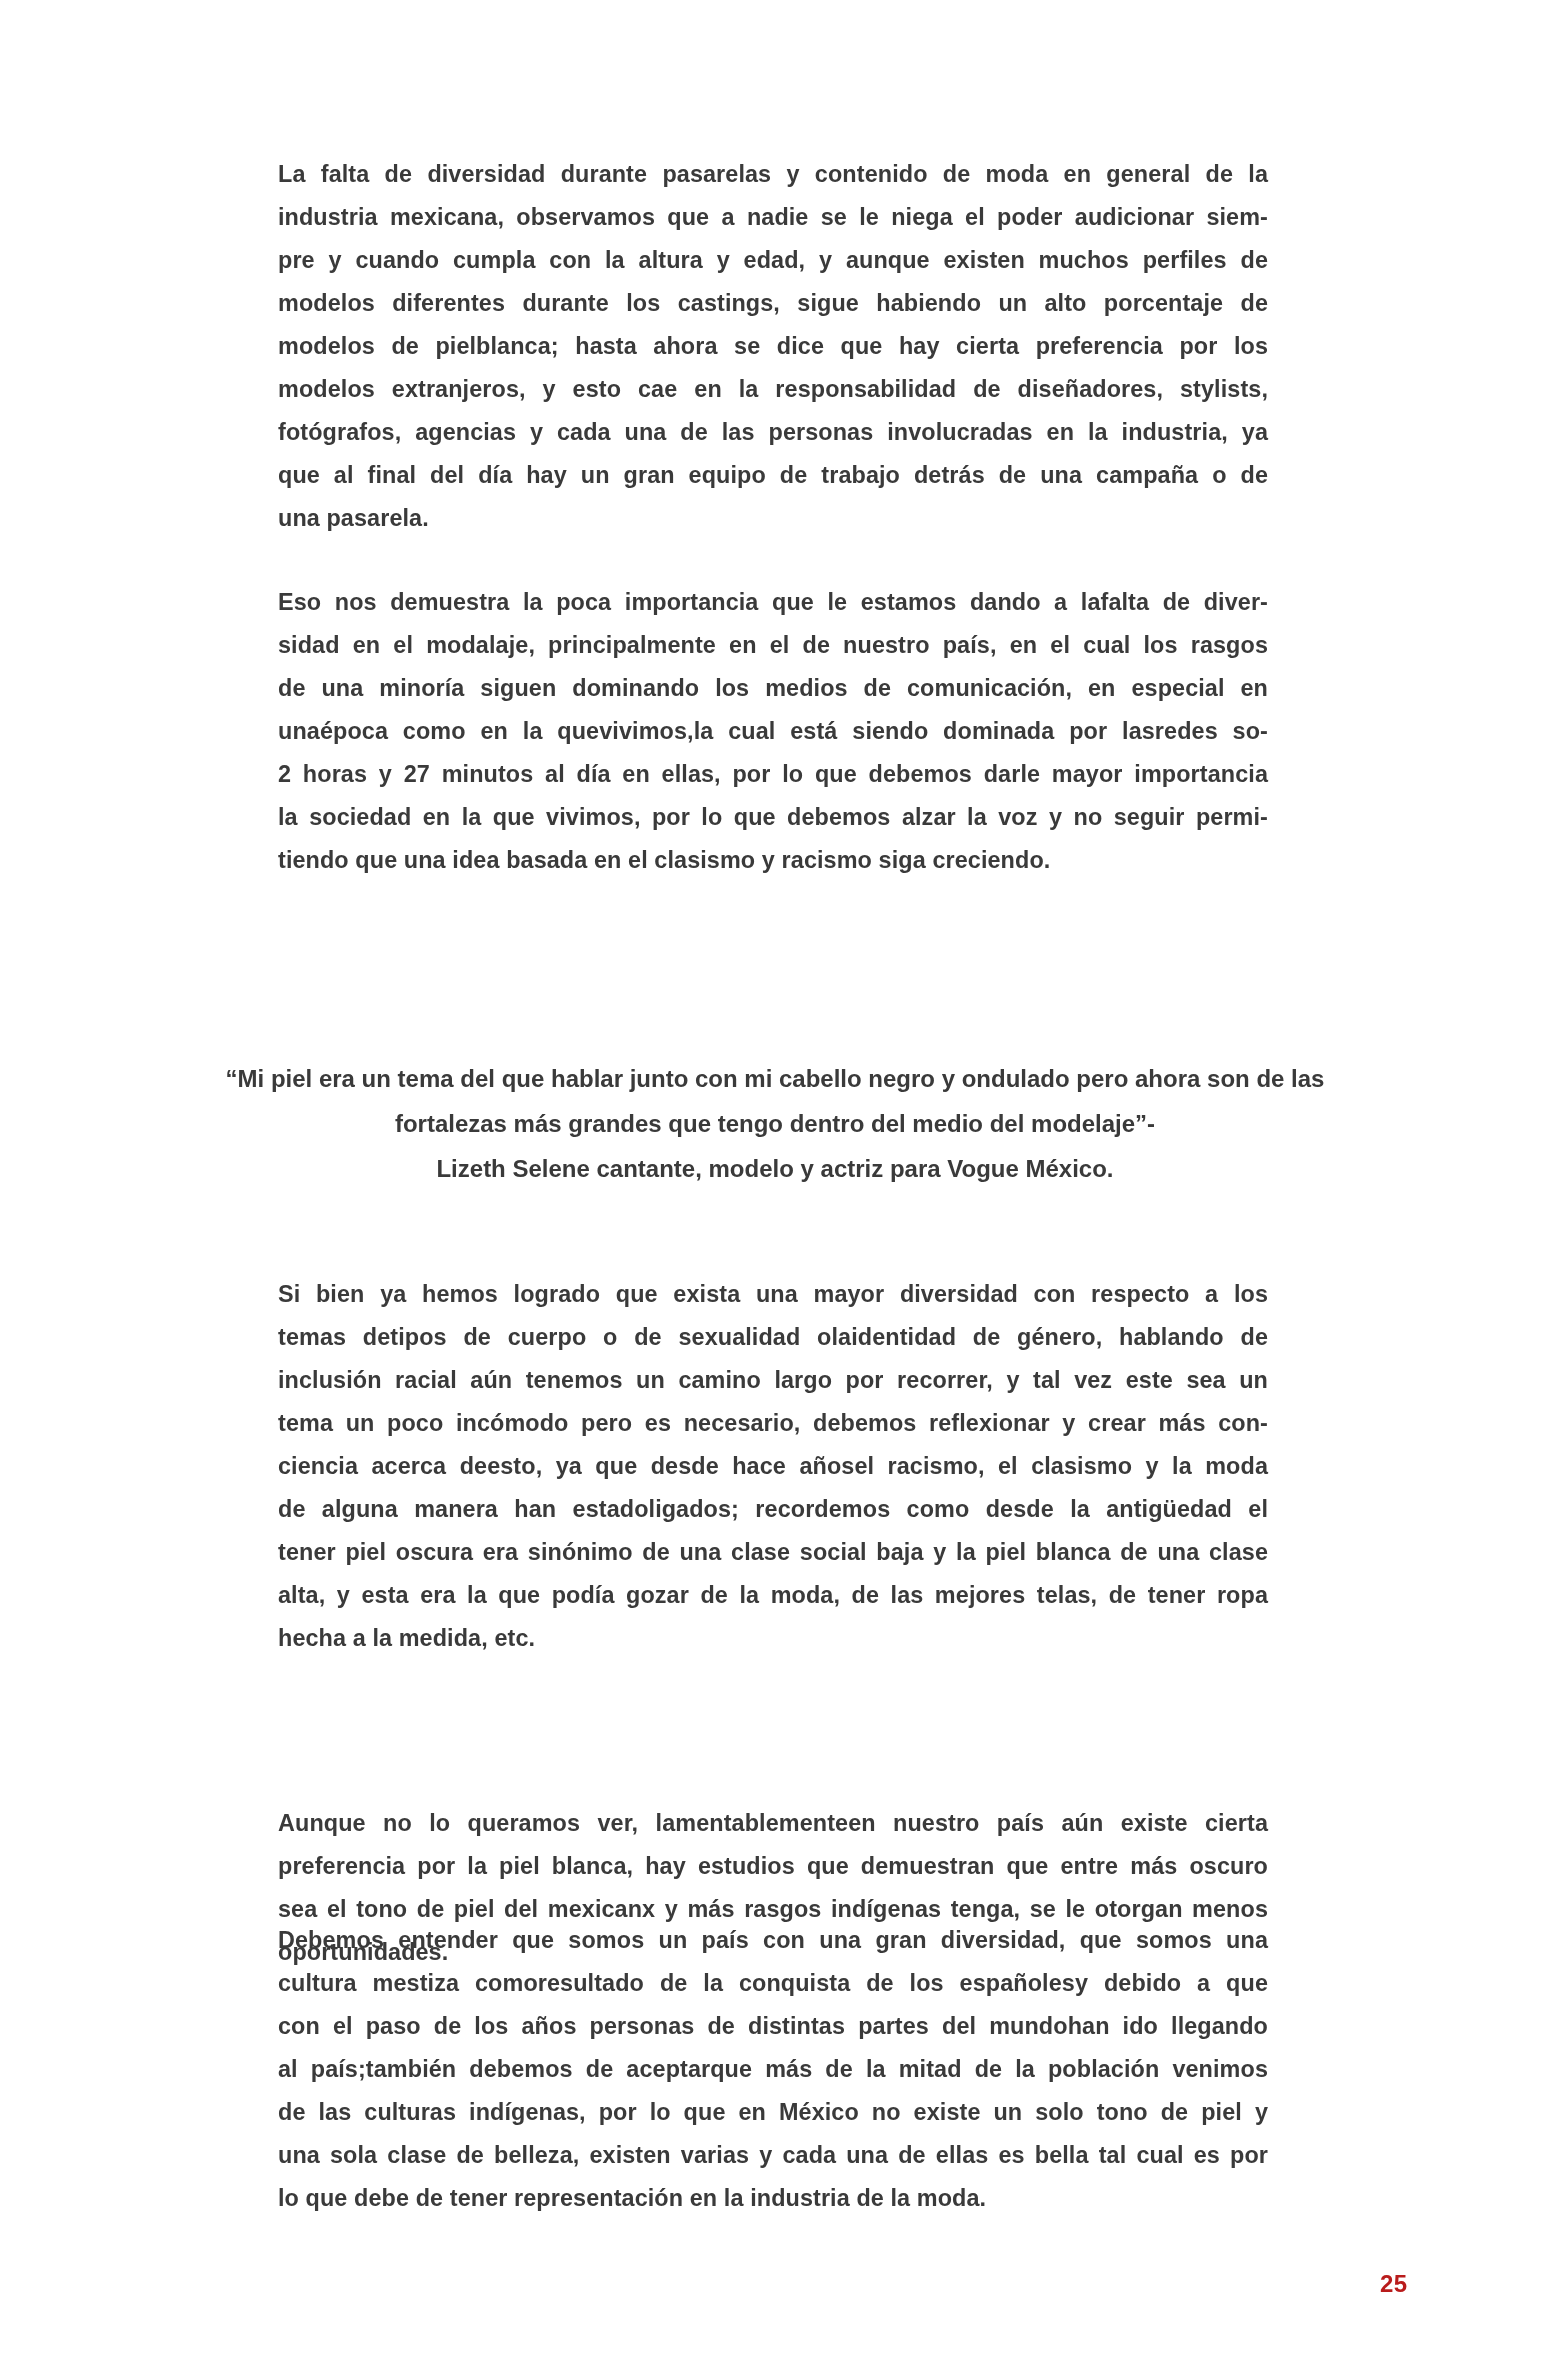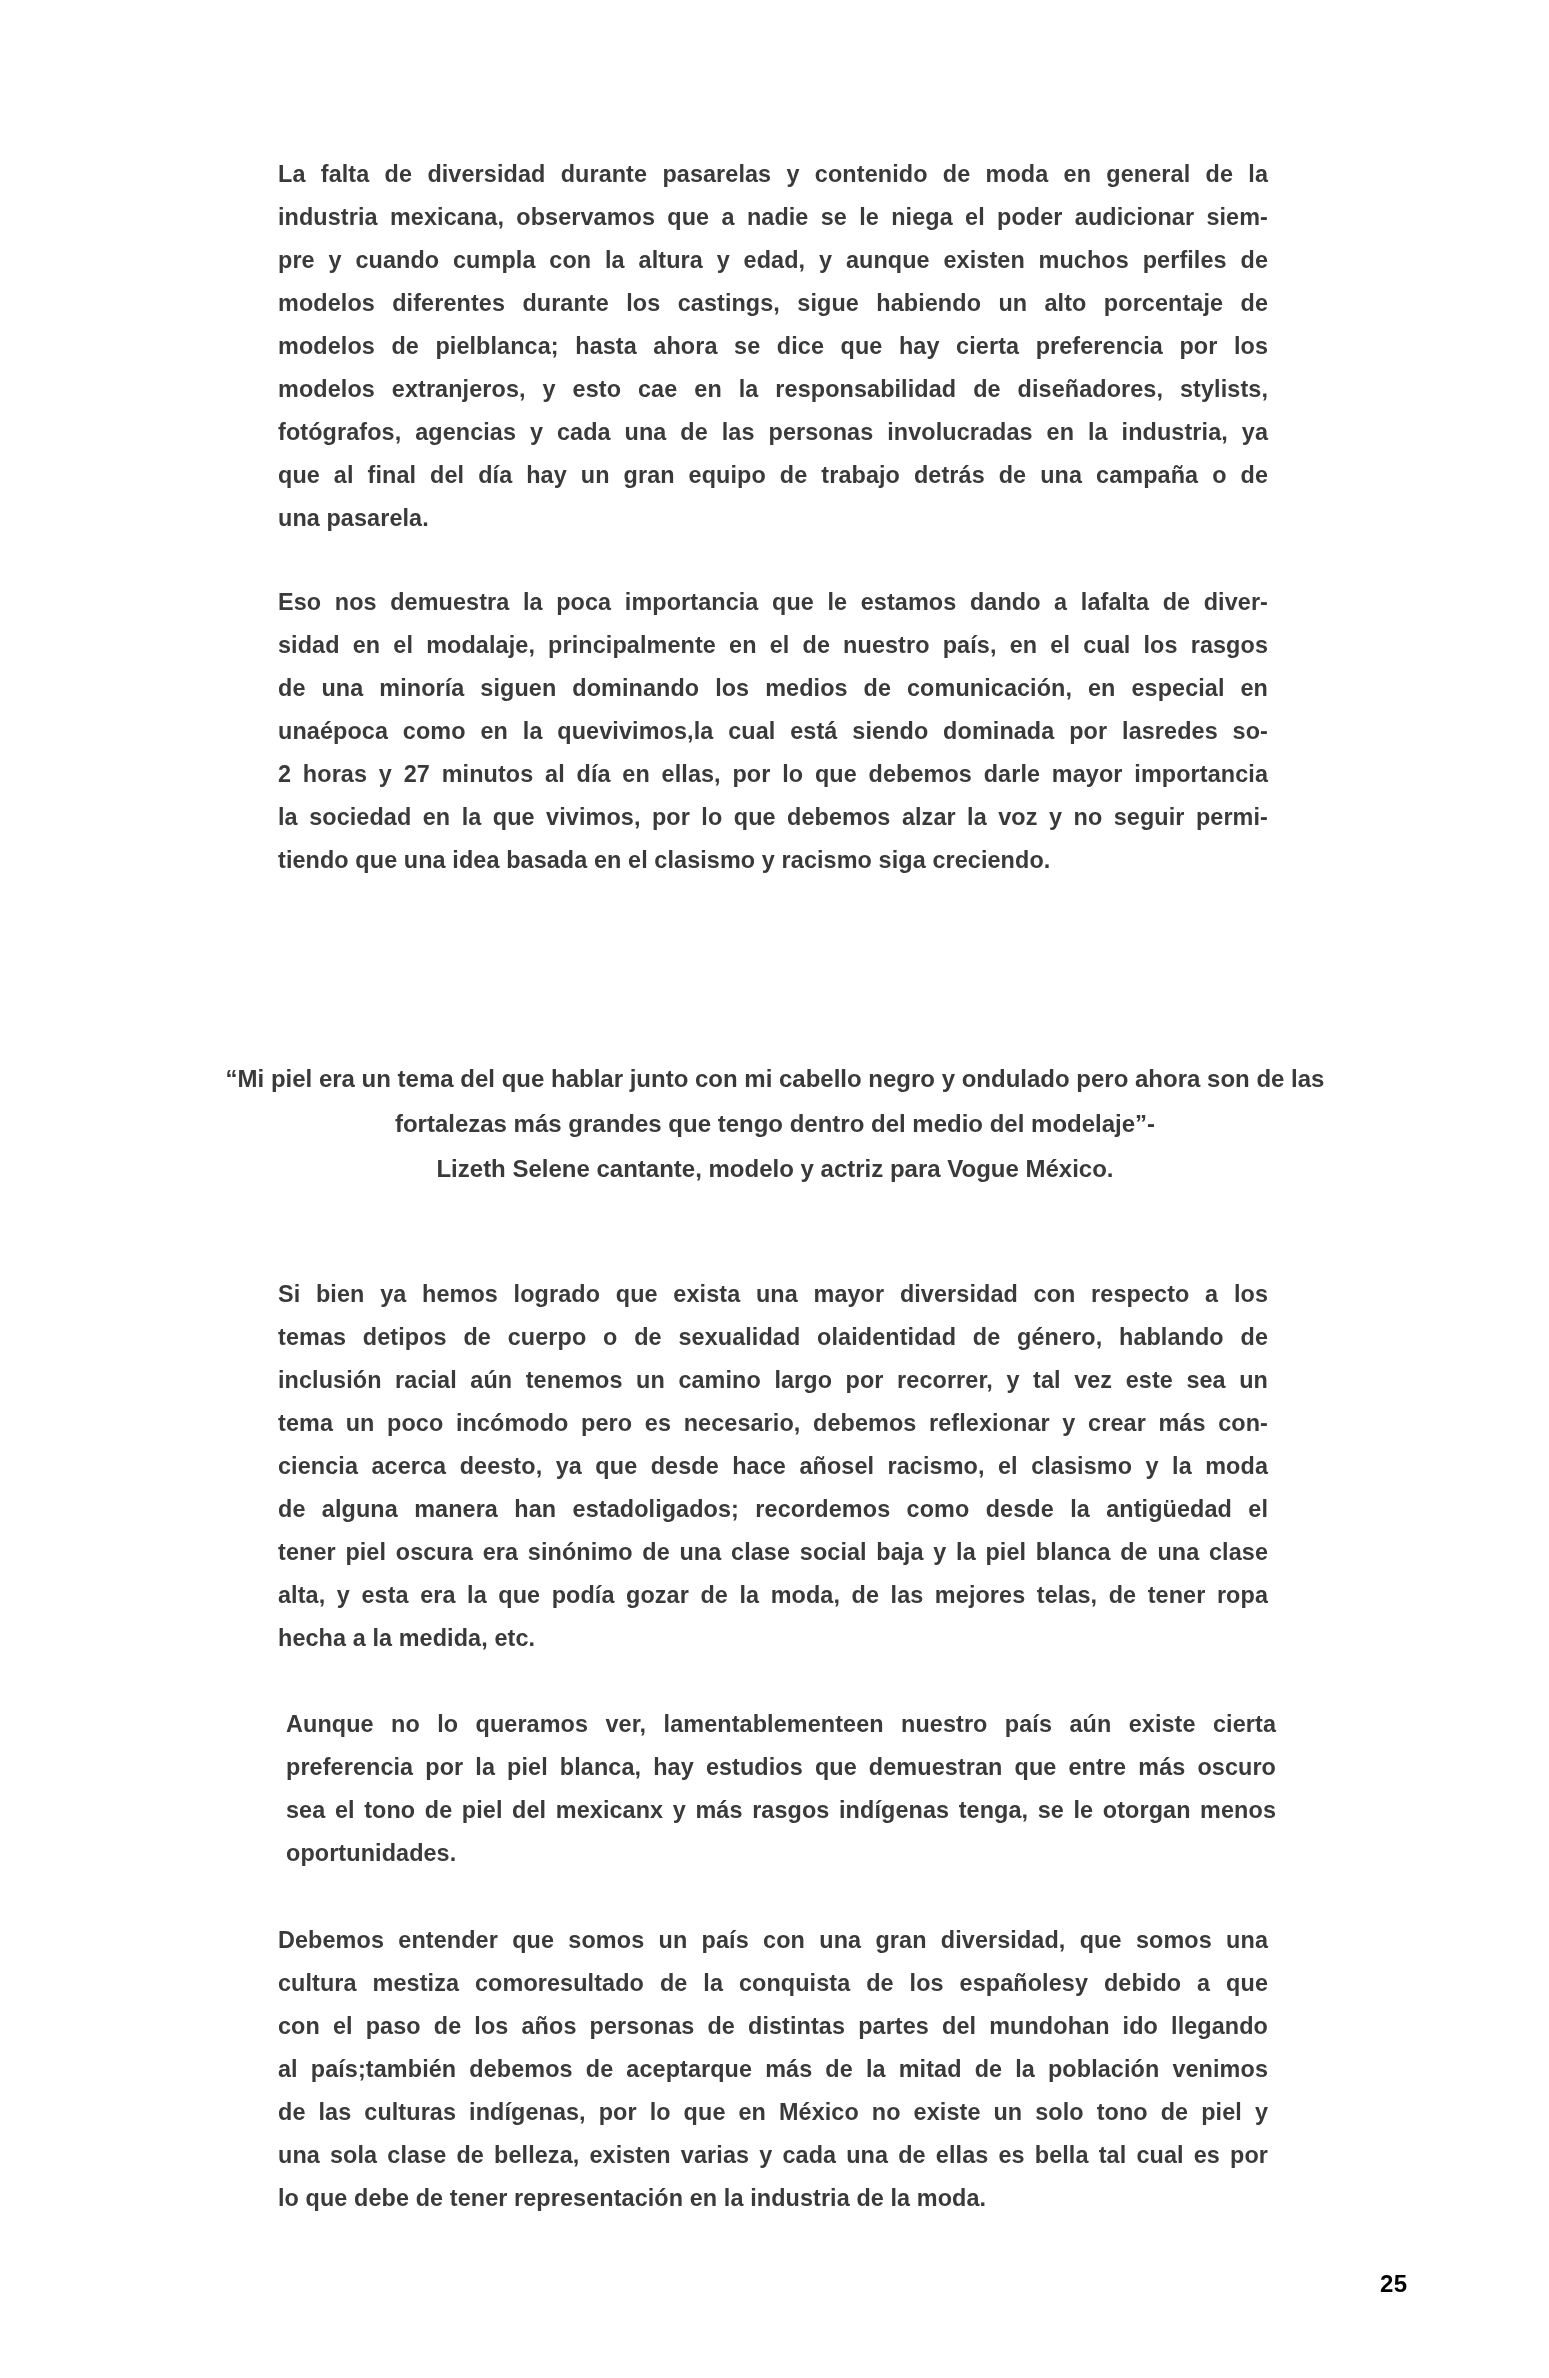--- a/index.html
+++ b/index.html
@@ -45,28 +45,28 @@
   }
   .quote-block .line {
     text-align: center;
     text-align-last: center;
     height: 45px;
   }
   #paragraph-1 { top: 153px; }
   #paragraph-2 { top: 581px; }
   #pull-quote  { top: 1056px; }
   #paragraph-3 { top: 1273px; }
-  #paragraph-4 { top: 1703px; margin-left: 8px; }
+  #paragraph-4 { top: 1802px; }
   #paragraph-5 { top: 1919px; }
   .page-number {
     position: absolute;
     left: 1380px;
     top: 2270px;
     font-size: 24px;
-    color: #000000;
+    color: #b91c1c;
     letter-spacing: 0.5px;
   }
 </style>
 </head>
 <body>
 
 <div class="page">
 
   <div class="block body-block" id="paragraph-1">
       <div class="line">La falta de diversidad durante pasarelas y contenido de moda en general de la</div>

